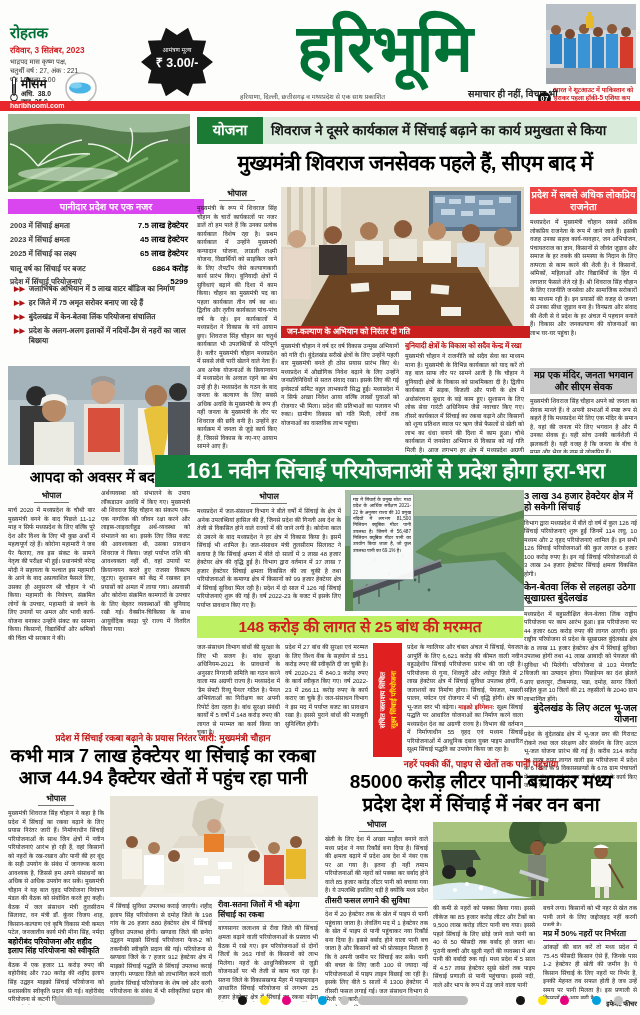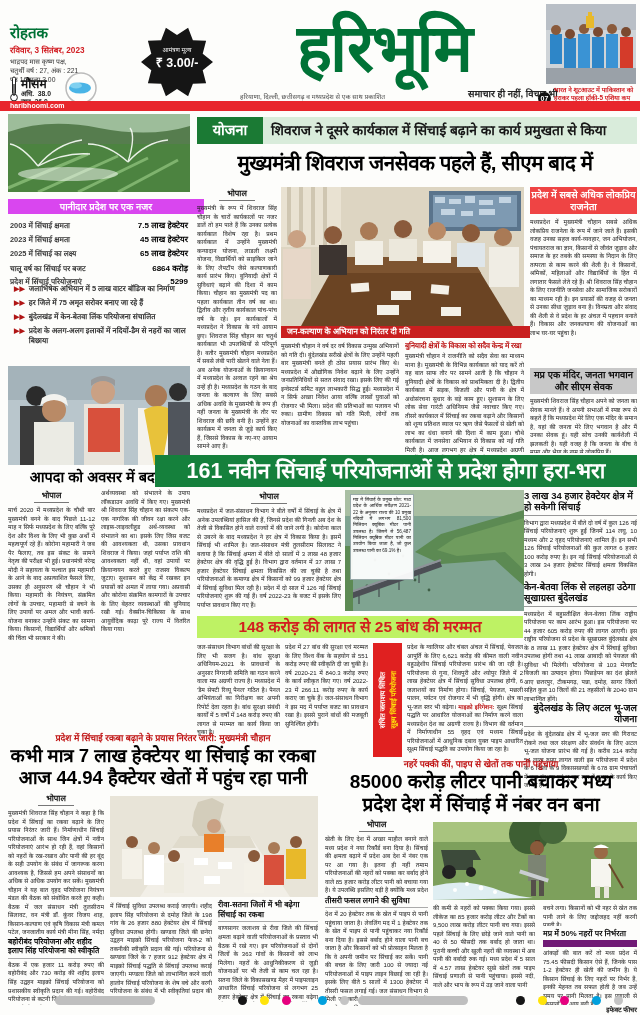--- a/index.html
+++ b/index.html
@@ -405,21 +405,21 @@
           <circle cx="48" cy="66" r="2.4"></circle>
           <circle cx="62" cy="70" r="2"></circle>
           <circle cx="22" cy="68" r="2"></circle>
         </g>
       <rect x="86" y="52" width="30" height="4" fill="#caced2" transform="rotate(18 101 54)"></rect>
     </svg>
   </div>
   <div class="abs bt" style="left:433px;top:904px;width:102px;height:98px;">की कमी से नहरों को पक्का किया गया। इससे लीकेज का 85 हजार करोड़ लीटर और टैंकों का 9,500 लाख करोड़ लीटर पानी बच गया। इससे पहले सिंचाई के लिए छोड़े जाने वाले पानी का 40 से 50 फीसदी तक बर्बाद हो जाता था। पुरानी कच्ची और खुली नहरों की व्यवस्था में अब पानी की बर्बादी रुक गई। मध्य प्रदेश में 5 साल में 4.57 लाख हेक्टेयर सूखे खेतों तक पाइप सिंचाई प्रणाली से पानी पहुंचाया। इससे नदी, नाले और भाप के रूप में उड़ जाने वाला पानी</div>
   <div class="abs" style="left:543px;top:904px;width:94px;">
     <div class="bt" style="height:22px;">बचने लगा। किसानों को भी नहर से खेत तक पानी लाने के लिए जद्दोजहद नहीं करनी पड़ती है।</div>
-    <div style="font-size:7.8px;font-weight:700;color:#111;border-bottom:7px solid #701a75;padding:2px 0;">मप्र में 50% नहरों पर निर्भरता</div>
+    <div style="font-size:7.8px;font-weight:700;color:#111;border-bottom:1px solid #701a75;padding:2px 0;">मप्र में 50% नहरों पर निर्भरता</div>
     <div class="bt" style="height:56px;margin-top:2px;">आंकड़ों की बात करें तो मध्य प्रदेश में 75.45 फीसदी किसान ऐसे हैं, जिनके पास 1-2 हेक्टेयर ही खेती की जमीन है। ये किसान सिंचाई के लिए नहरों पर निर्भर हैं, इनकी मेहनत तब सफल होती है जब उन्हें समय पर पानी मिलता है। इस प्रणाली से किसानों की आय बढ़ी है।</div>
     <div style="font-size:6.6px;font-weight:700;text-align:right;color:#111;">इफेक्ट फीचर</div>
   </div>
 
   <div class="abs" style="left:0;top:996px;width:640px;height:10px;">
     <span class="regpill" style="left:55px;width:100px;"></span>
     <span class="regdot c-k" style="left:238px;"></span>
     <span class="regdot c-y" style="left:260px;"></span>
     <span class="regdot c-m" style="left:282px;"></span>
     <span class="regdot c-c" style="left:318px;"></span>

